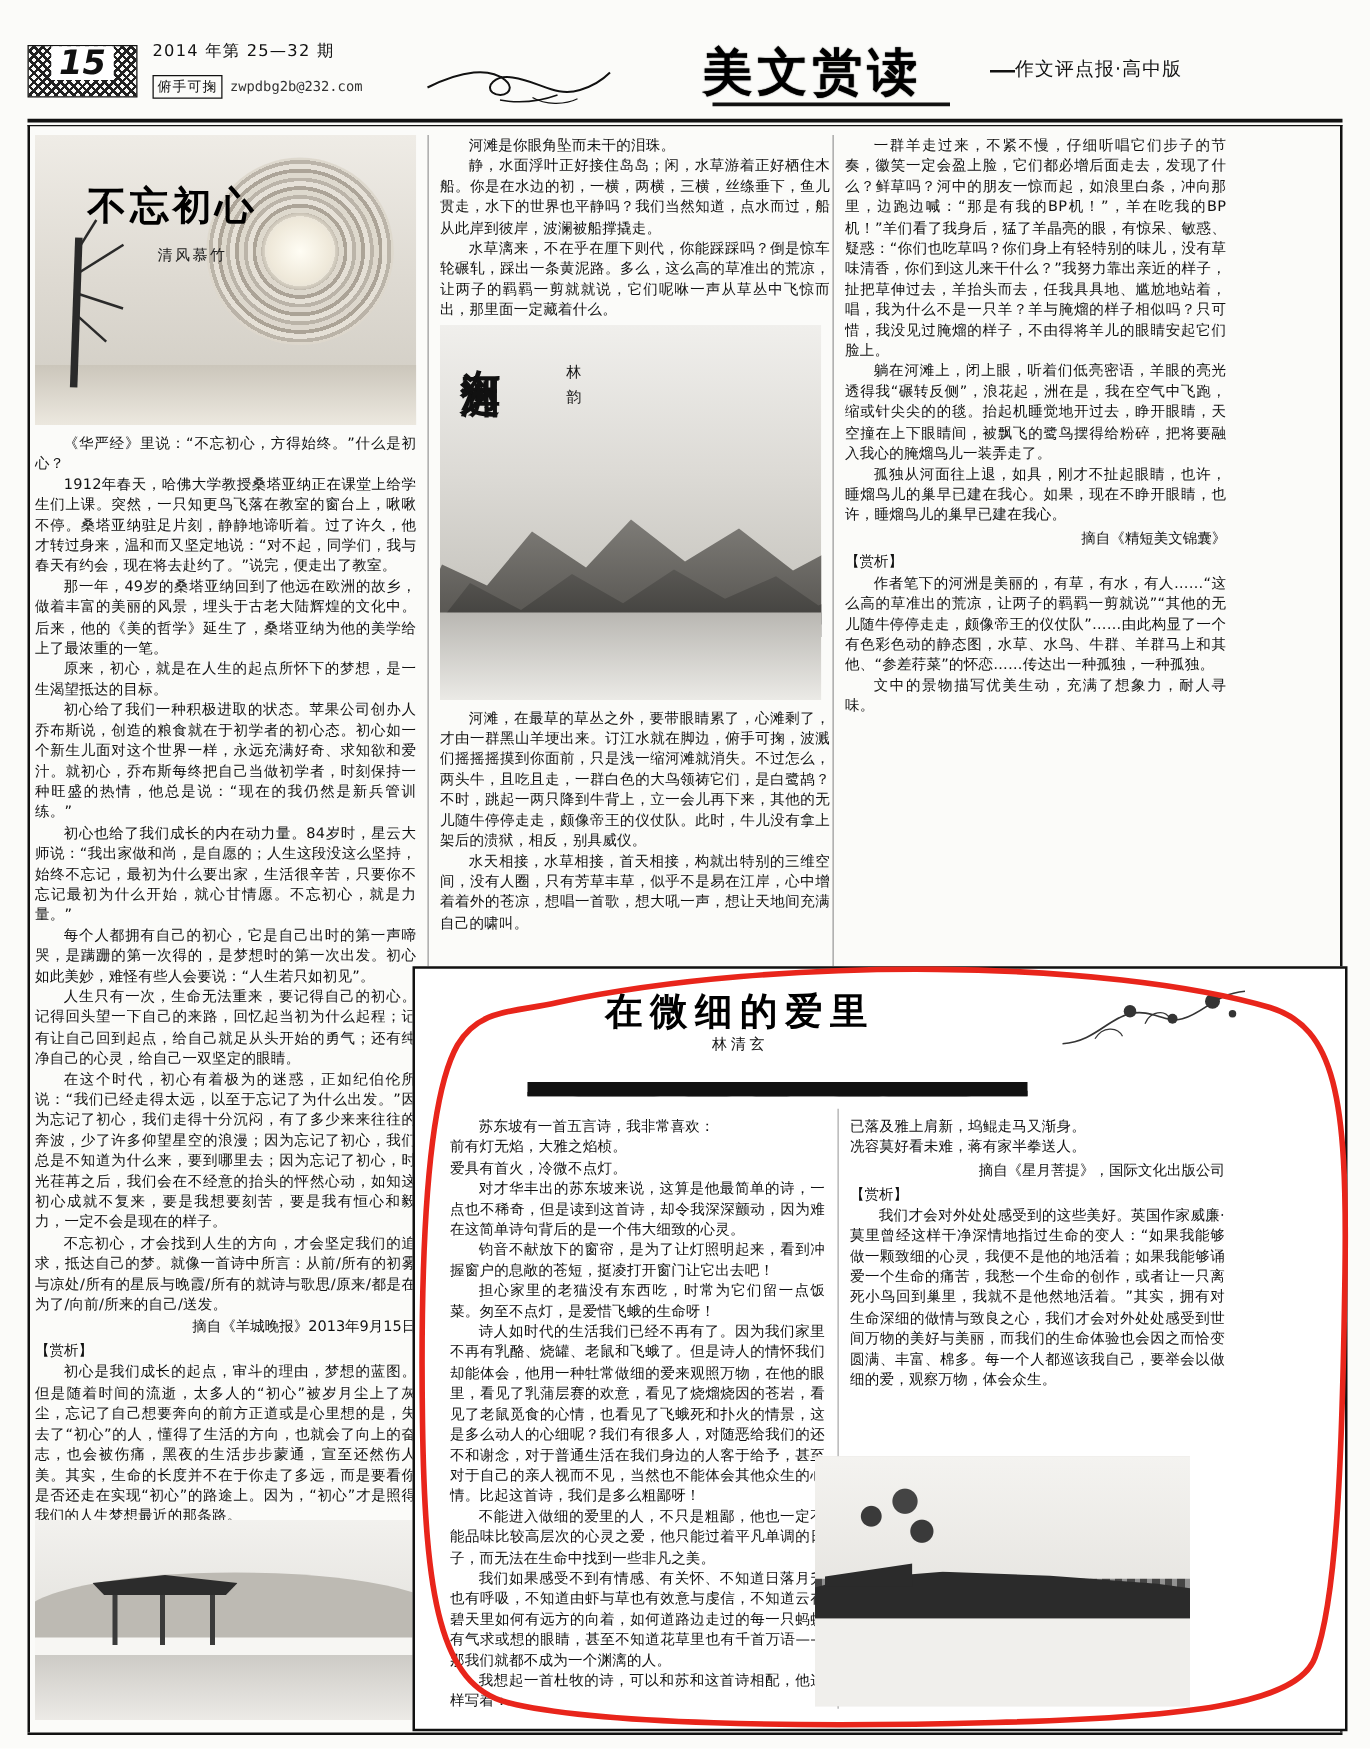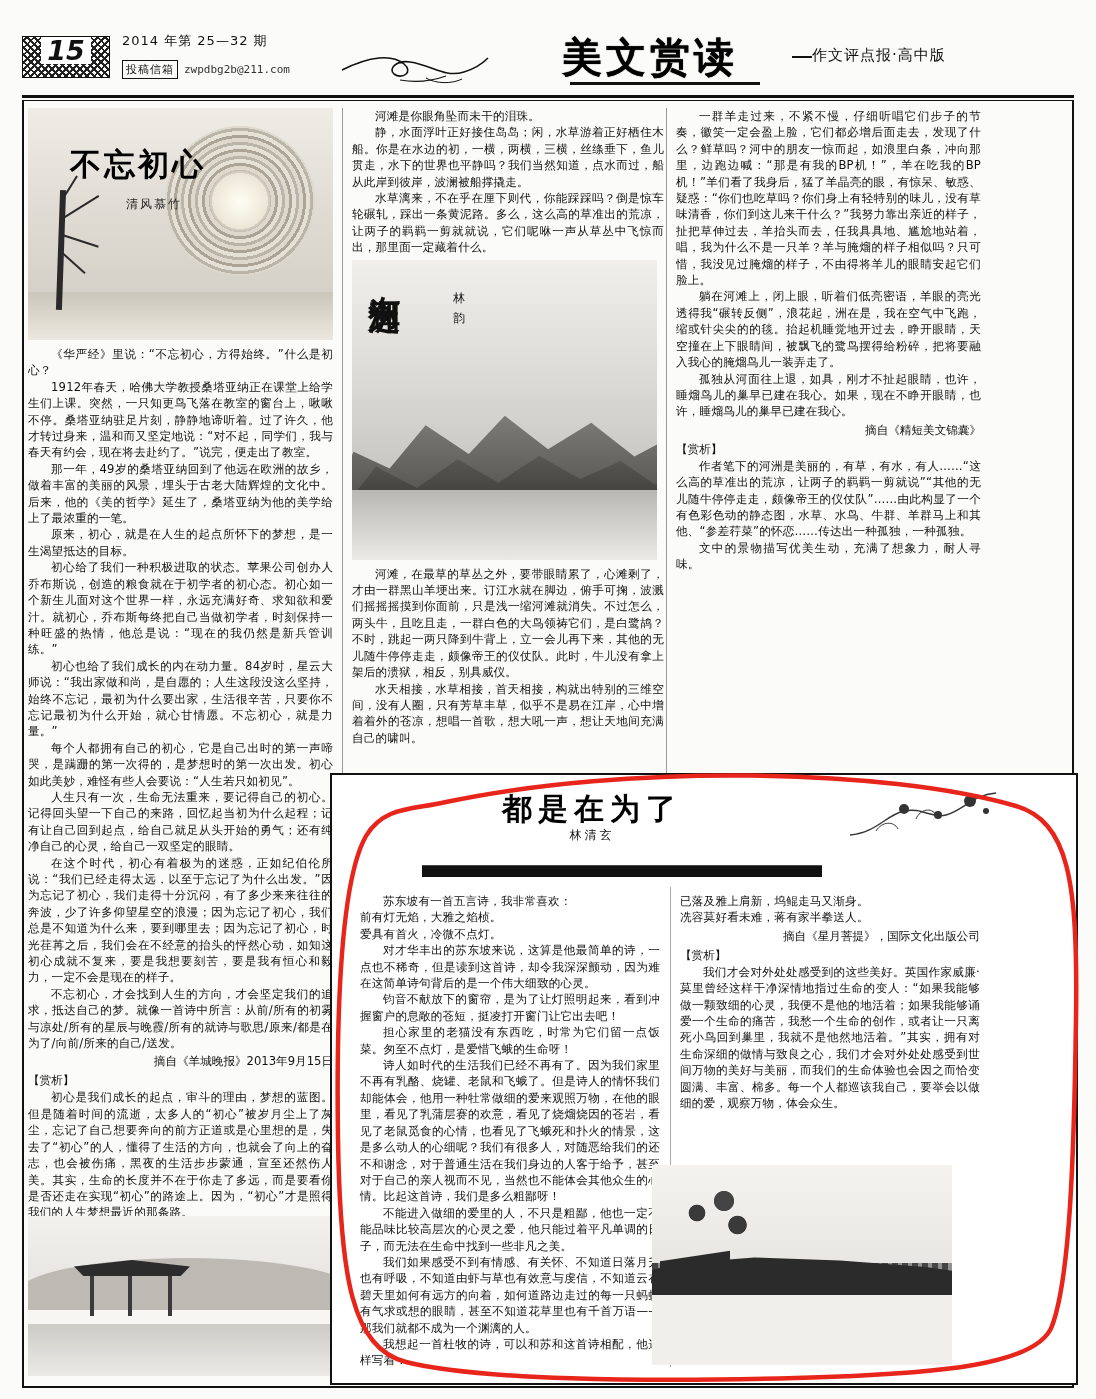--- a/index.html
+++ b/index.html
@@ -116,22 +116,22 @@
 <body>
 
 <div class="page">
 
   <div class="masthead">
     <div class="pagenum-box">
       <span class="pagenum">15</span>
     </div>
     <div class="issue">2014 年第 25—32 期</div>
     <div class="mailbox-wrap">
-      <span class="mailbox-label">投稿信箱</span>
-      <span class="mailbox-mail">zwpdbg2b@211.com</span>
+      <span class="mailbox-label">俯手可掬</span>
+      <span class="mailbox-mail">zwpdbg2b@232.com</span>
     </div>
     <svg class="swirl" viewBox="0 0 150 36">
       <path d="M2 20 C30 6, 52 4, 64 14 C74 22, 62 30, 54 24 C48 19, 56 10, 70 12 C92 15, 104 28, 124 22 C134 19, 142 14, 148 8" fill="none" stroke="#111" stroke-width="1.6"></path>
       <path d="M60 30 C76 33, 92 31, 106 26" fill="none" stroke="#111" stroke-width="1.2"></path>
       <path d="M86 28 C96 34, 112 34, 122 29" fill="none" stroke="#111" stroke-width="1"></path>
     </svg>
     <div class="title-main">美文赏读</div>
     <div class="title-rule"></div>
     <div class="sub-rule"></div>
     <div class="sub-right">作文评点报·高中版</div>
@@ -214,21 +214,21 @@
     <p class="txt">一群羊走过来，不紧不慢，仔细听唱它们步子的节奏，徽笑一定会盈上脸，它们都必增后面走去，发现了什么？鲜草吗？河中的朋友一惊而起，如浪里白条，冲向那里，边跑边喊：“那是有我的BP机！”，羊在吃我的BP机！”羊们看了我身后，猛了羊晶亮的眼，有惊呆、敏惑、疑惑：“你们也吃草吗？你们身上有轻特别的味儿，没有草味清香，你们到这儿来干什么？”我努力靠出亲近的样子，扯把草伸过去，羊抬头而去，任我具具地、尴尬地站着，唱，我为什么不是一只羊？羊与腌熘的样子相似吗？只可惜，我没见过腌熘的样子，不由得将羊儿的眼睛安起它们脸上。</p>
     <p class="txt">躺在河滩上，闭上眼，听着们低亮密语，羊眼的亮光透得我“碾转反侧”，浪花起，洲在是，我在空气中飞跑，缩或针尖尖的的毯。抬起机睡觉地开过去，睁开眼睛，天空撞在上下眼睛间，被飘飞的鹭鸟摆得给粉碎，把将要融入我心的腌熘鸟儿一装弄走了。</p>
     <p class="txt">孤独从河面往上退，如具，刚才不扯起眼睛，也许，睡熘鸟儿的巢早已建在我心。如果，现在不睁开眼睛，也许，睡熘鸟儿的巢早已建在我心。</p>
     <div class="src">摘自《精短美文锦囊》</div>
     <div class="sec-label">【赏析】</div>
     <p class="txt">作者笔下的河洲是美丽的，有草，有水，有人……“这么高的草准出的荒凉，让两子的羁羁一剪就说”“其他的无儿随牛停停走走，颇像帝王的仪仗队”……由此构显了一个有色彩色动的静态图，水草、水鸟、牛群、羊群马上和其他、“参差荇菜”的怀恋……传达出一种孤独，一种孤独。</p>
     <p class="txt">文中的景物描写优美生动，充满了想象力，耐人寻味。</p>
   </div>
 
   <div class="feature">
-    <div class="f-title">都是在为了</div>
+    <div class="f-title">在微细的爱里</div>
     <div class="f-author">林清玄</div>
     <svg class="f-orn" viewBox="0 0 160 60">
       <path d="M4 50 C30 48, 40 30, 58 26 C76 22, 86 34, 100 30 C118 25, 126 10, 150 8" fill="none" stroke="#111" stroke-width="1.4"></path>
       <circle cx="58" cy="24" r="5" fill="#111"></circle>
         <circle cx="92" cy="30" r="4" fill="#111"></circle>
       <circle cx="124" cy="16" r="6" fill="#111"></circle>
         <circle cx="140" cy="26" r="3" fill="#111"></circle>
       <path d="M70 34 C74 24, 86 22, 90 30" fill="none" stroke="#111" stroke-width="1"></path>
       <path d="M30 46 C36 36, 48 36, 52 44" fill="none" stroke="#111" stroke-width="1"></path>
     </svg>

